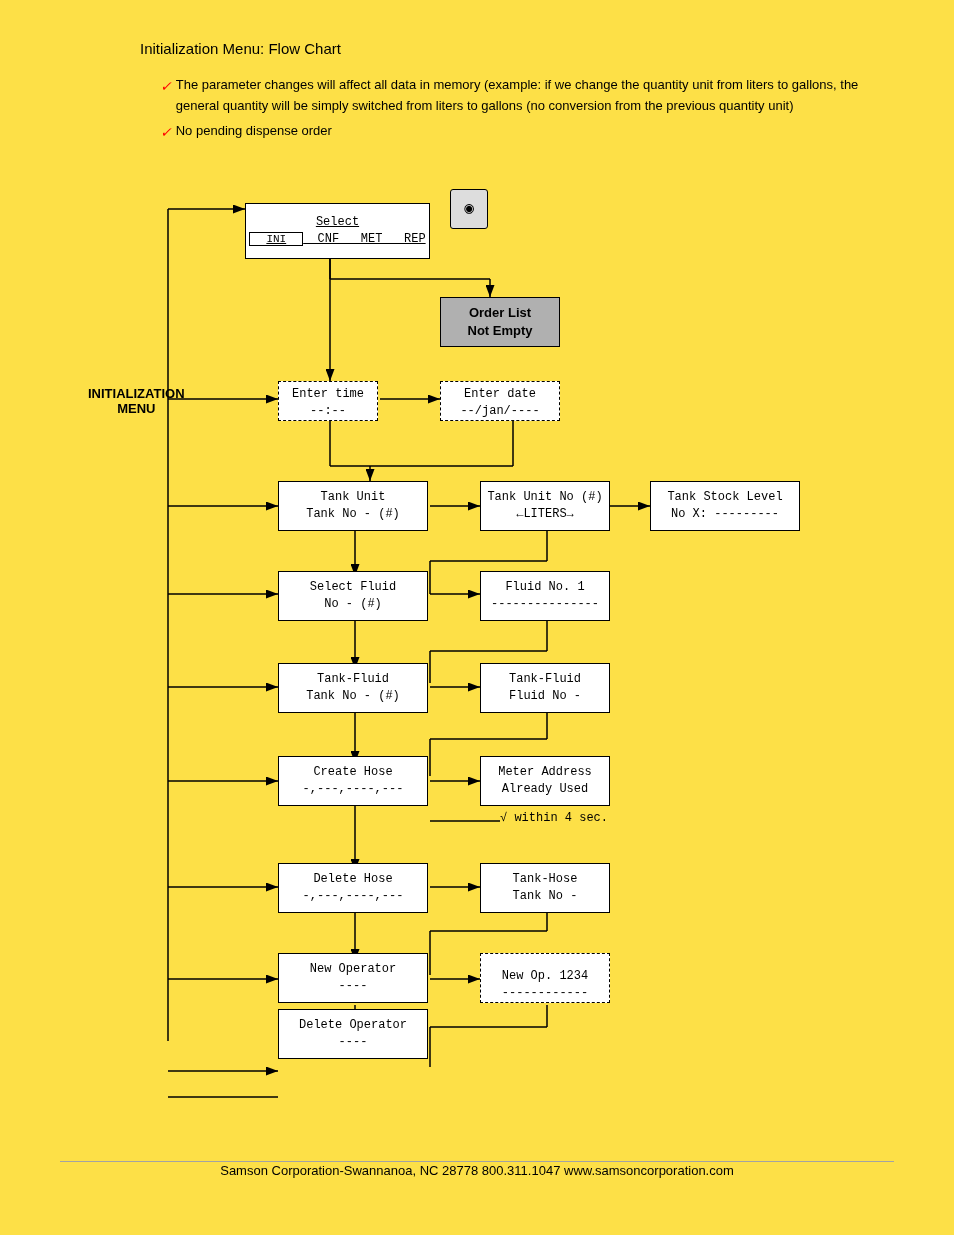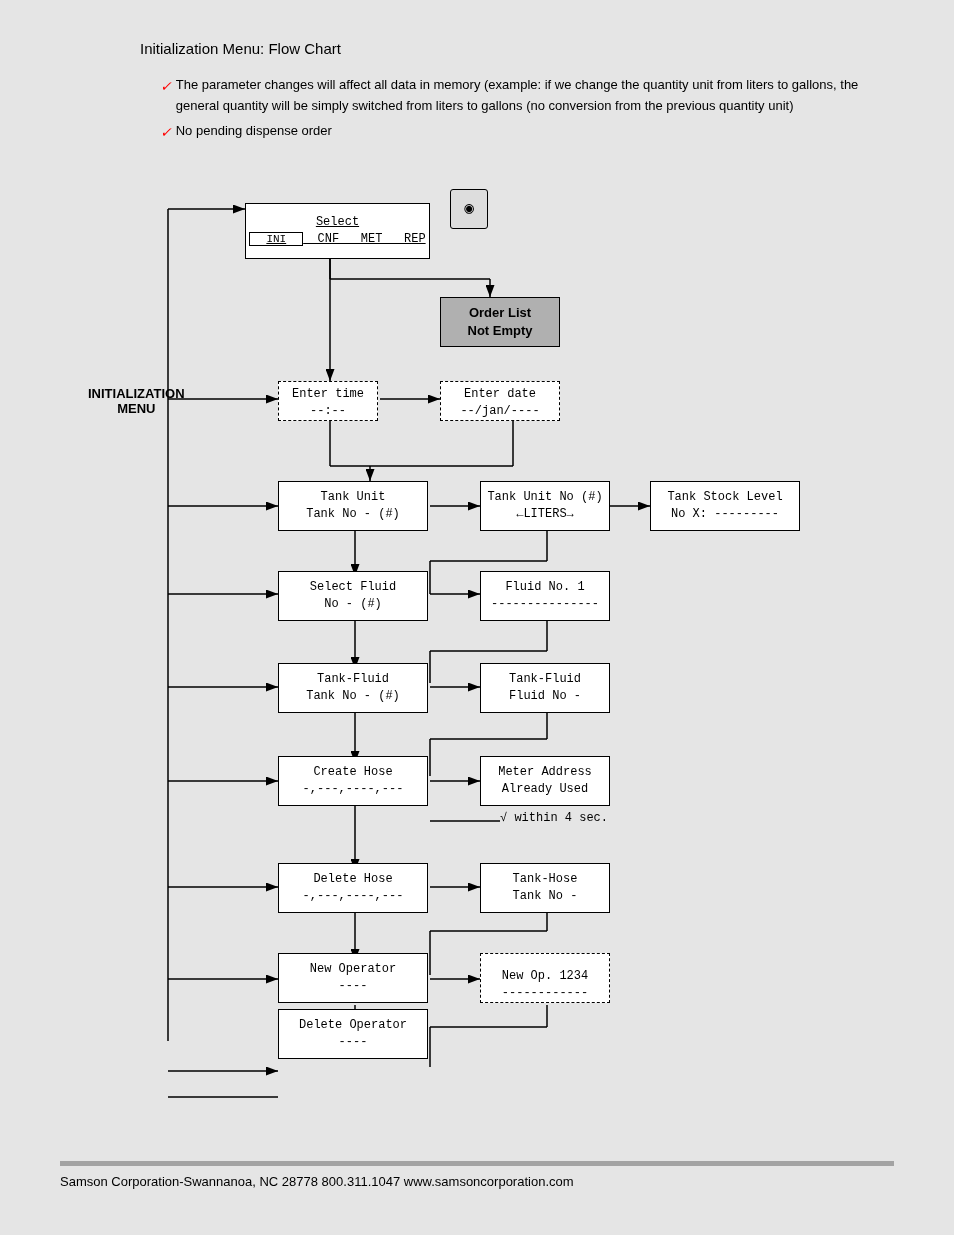--- a/index.html
+++ b/index.html
@@ -8,21 +8,21 @@
       font-family: Arial, sans-serif;
       width: 954px;
       min-height: 1235px;
       position: relative;
       overflow-x: hidden;
     }
 
     .page-container {
       width: 954px;
       min-height: 1235px;
-      background: #e5e5e5;
+      background: #fde047;
       padding: 40px 60px 30px 60px;
       position: relative;
     }
 
     .page-title {
       font-size: 15px;
       margin-bottom: 18px;
       margin-left: 80px;
     }
 
@@ -95,24 +95,25 @@
       position: absolute;
       top: 0;
       left: 0;
       width: 100%;
       height: 100%;
       pointer-events: none;
       overflow: visible;
     }
 
     .footer {
+      text-align: center;
       font-size: 13px;
       margin-top: 10px;
-      border-top: 5px solid #a3a3a3;
-      padding-top: 8px;
+      border-top: 1px solid #a3a3a3;
+      padding-top: 1px;
     }
   </style>
 </head>
 <body>
 
 <div class="page-container">
 
   <div class="page-title">Initialization Menu: Flow Chart</div>
 
   <div class="notes-section">

